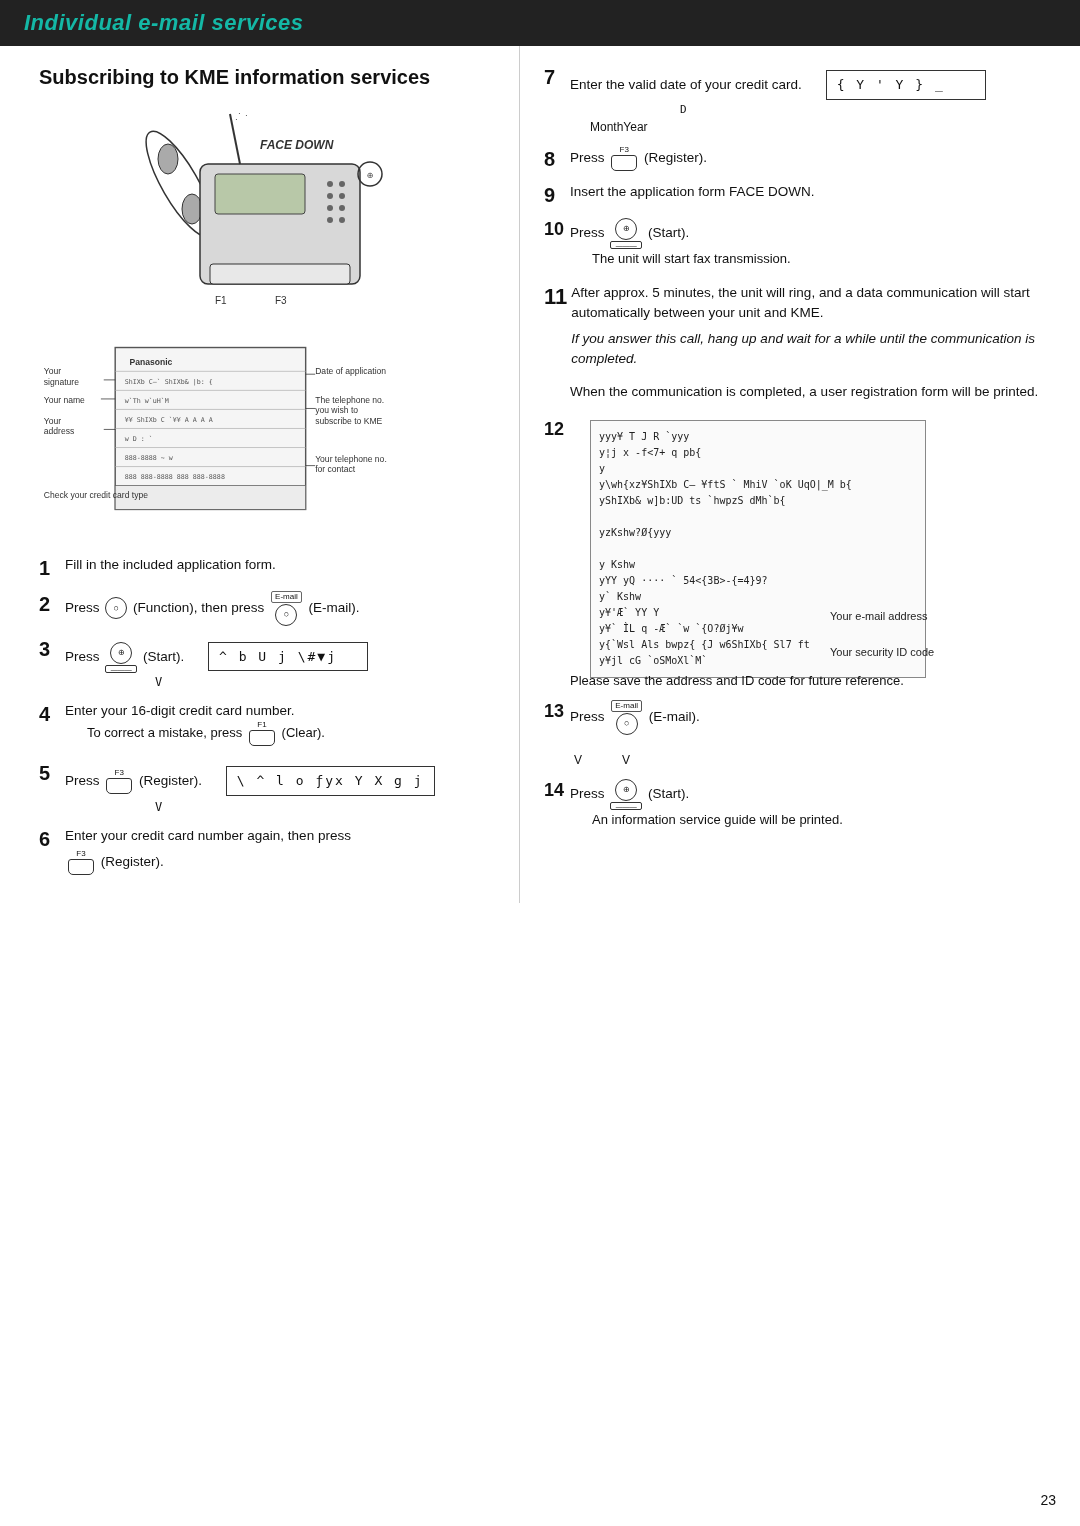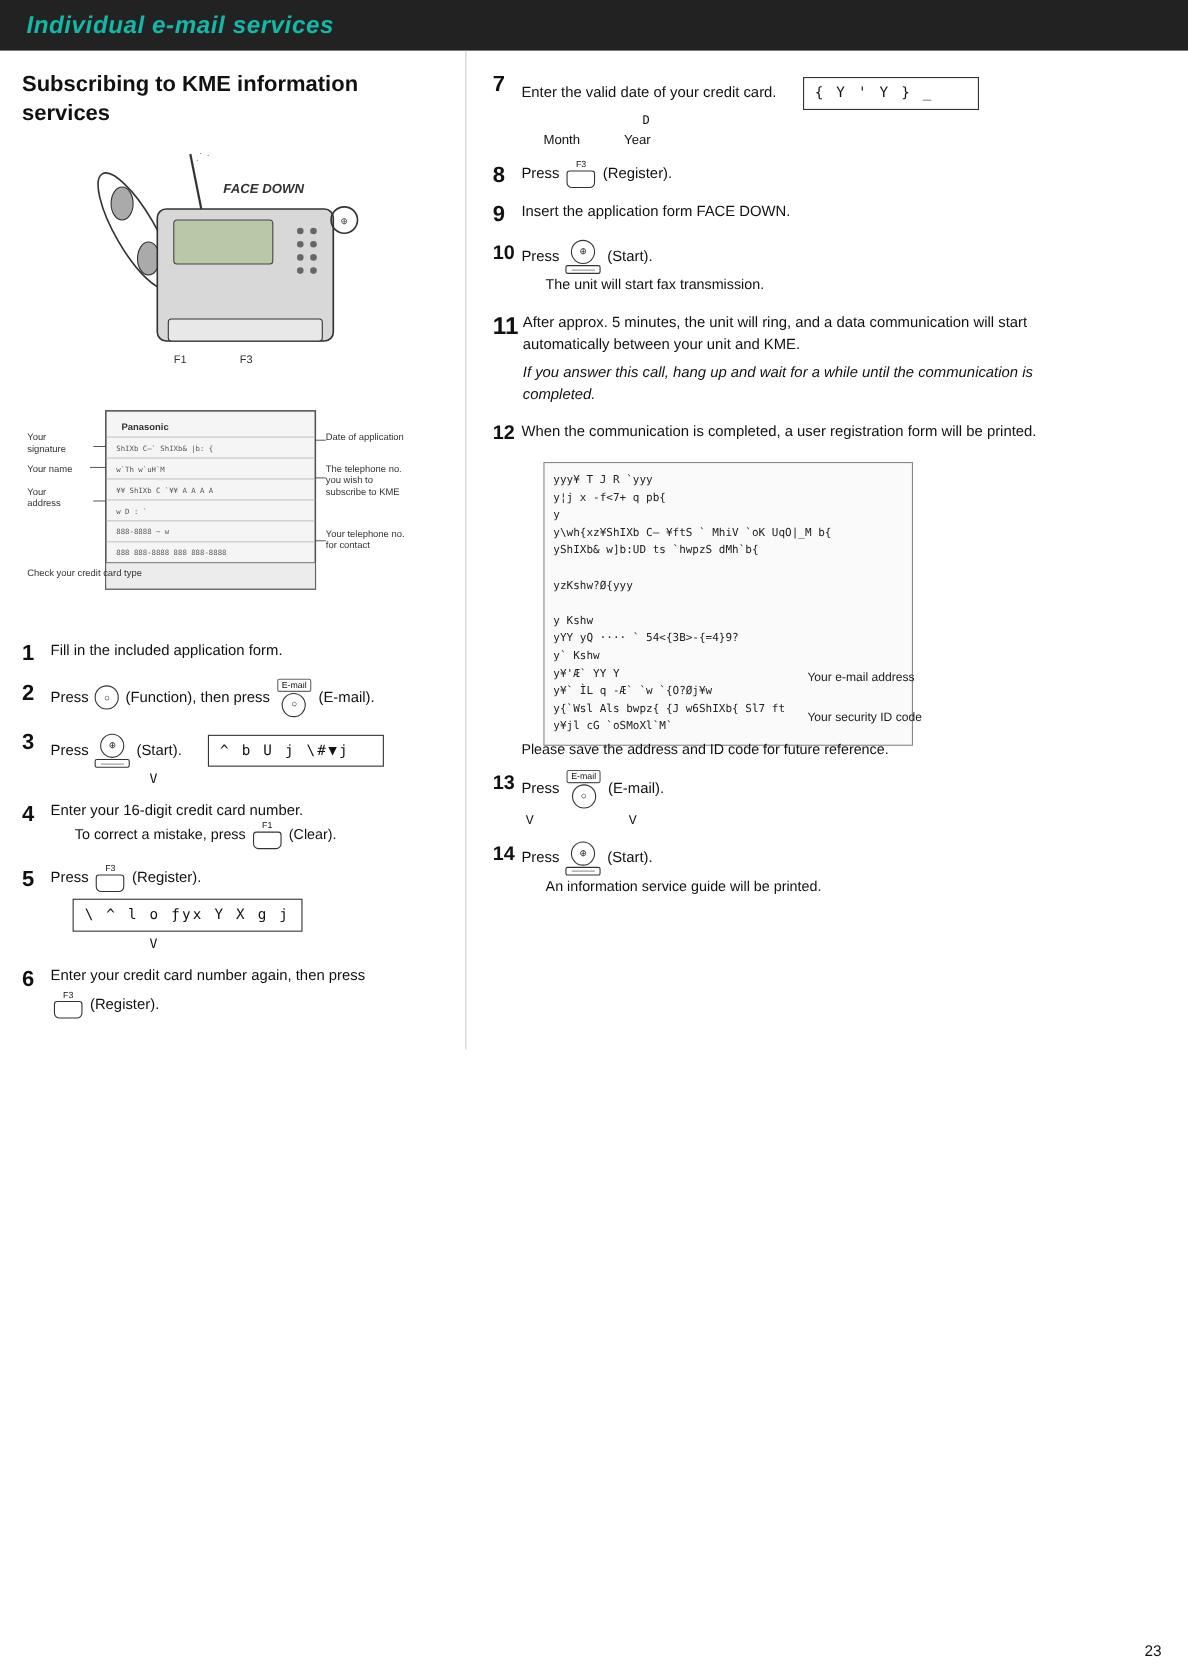--- a/index.html
+++ b/index.html
@@ -23,22 +23,22 @@
       letter-spacing: 0.5px;
     }
 
     .page-content {
       display: flex;
       flex-direction: row;
       padding: 0;
     }
 
     .left-col {
-      width: 424px;
-      padding: 18px 18px 18px 20px;
+      width: 520px;
+      padding: 18px 18px 18px 39px;
       border-right: 1px solid #ccc;
     }
 
     .right-col {
       width: 560px;
       padding: 18px 18px 18px 24px;
     }
 
     .section-title {
       font-size: 20px;
@@ -92,21 +92,20 @@
       display: inline-block;
       margin: 6px 0 2px 20px;
       min-width: 160px;
       letter-spacing: 2px;
     }
 
     .display-box-label {
       margin-left: 20px;
       font-size: 12px;
       display: flex;
-      gap: 40px;
     }
 
     .form-diagram {
       width: 100%;
       margin: 10px 0 14px 0;
       position: relative;
     }
 
     .form-diagram svg {
       width: 400px;
@@ -456,21 +455,21 @@
 
     <div class="step">
       <span class="step-num" style="font-size:22px;">11</span>
       <div class="step-content">
         <p>After approx. 5 minutes, the unit will ring, and a data communication will start automatically between your unit and KME.</p>
         <p style="margin-top:6px;font-style:italic;">If you answer this call, hang up and wait for a while until the communication is completed.</p>
       </div>
     </div>
 
     <div class="step">
-      <span class="step-num" style="font-size:18px;">12</span>
+      <span class="step-num" style="font-size:18px;margin-top:36px;">12</span>
       <div class="step-content">
         <p>When the communication is completed, a user registration form will be printed.</p>
 
         <div style="margin-top:8px; display:flex; flex-direction:column; align-items:flex-start;">
           <div class="registration-diagram">
             <div>yyy¥ T J  R `yyy</div>
             <div>y¦j x -f&lt;7+  q pb{</div>
             <div>y</div>
             <div>y\wh{xz¥ShIXb C—  ¥ftS `  MhiV `oK UqO|_M b{</div>
             <div>yShIXb&amp;   w]b:UD ts `hwpzS  dMh`b{</div>
@@ -496,21 +495,21 @@
 
     <div class="step">
       <span class="step-num" style="font-size:18px;">13</span>
       <div class="step-content">
         <span>Press </span>
         <span class="eml-btn-top">
           <span class="top-label" style="border:1px solid #555; padding:0 3px; font-size:8px;">E-mail</span>
           <span class="top-circle" style="width:22px;height:22px;border-radius:50%;border:1.5px solid #333;display:flex;align-items:center;justify-content:center;font-size:9px;margin-top:1px;">○</span>
         </span>
         <span> (E-mail).</span>
-        <div style="font-family:Liberation Mono, monospace; font-size:12px; margin-left:4px; margin-top:2px;">V &nbsp;&nbsp;&nbsp;&nbsp;&nbsp;&nbsp;&nbsp;&nbsp;&nbsp;&nbsp; V</div>
+        <div style="font-family:Liberation Sans, sans-serif; font-size:12px; margin-left:4px; margin-top:16px;">V &nbsp;&nbsp;&nbsp;&nbsp;&nbsp;&nbsp;&nbsp;&nbsp;&nbsp;&nbsp; V</div>
       </div>
     </div>
 
     <div class="step">
       <span class="step-num" style="font-size:18px;">14</span>
       <div class="step-content">
         <span>Press </span>
         <span class="start-btn">
           <span class="sb-circle">⊕</span>
           <span class="sb-rect">———</span>

